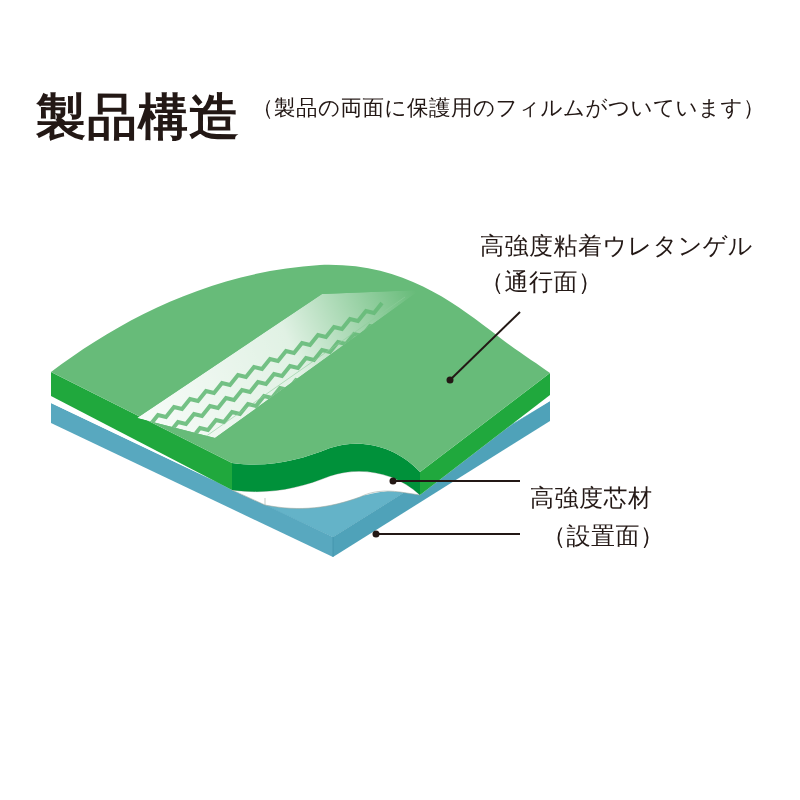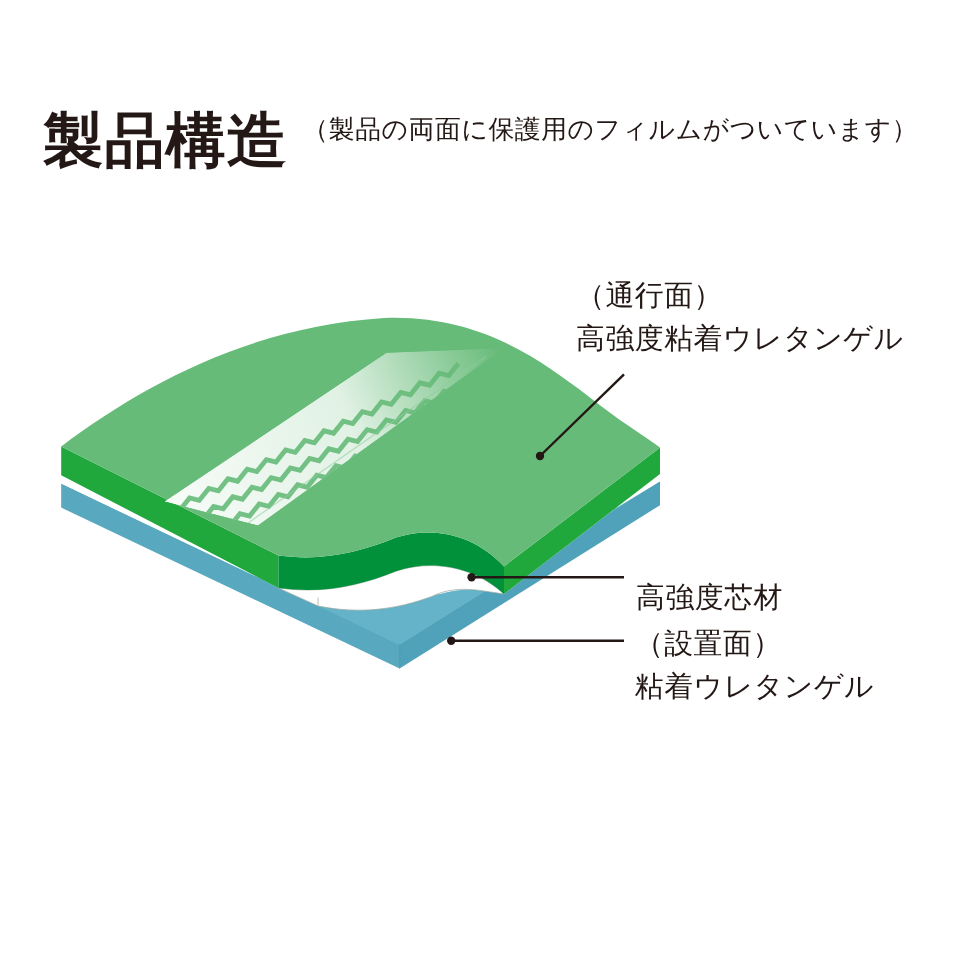--- a/index.html
+++ b/index.html
@@ -3,21 +3,21 @@
 <meta charset="utf-8">
 <style>
   html, body { margin:0; padding:0; background:#ffffff; }
   body { width:800px; height:800px; position:relative; overflow:hidden;
          font-family:"DejaVu Sans", "Liberation Sans", sans-serif; color:#231815; }
   .title { position:absolute; left:36px; top:84px; font-size:50px; font-weight:bold; letter-spacing:1px; white-space:nowrap; }
   .subtitle { position:absolute; left:222px; top:93px; font-size:21.5px; letter-spacing:0.5px; white-space:nowrap; color:#231815;margin-left:30px; }
   .label { position:absolute; font-size:24px; line-height:36px; white-space:nowrap; color:#231815; letter-spacing:0.5px; }
   #label-top { left:480px; top:228px; }
   #label-core { left:530px; top:480px; }
-  #label-bottom { left:529px; top:518px; }
+  #label-bottom { left:542px; top:518px; }
   svg.diagram { position:absolute; left:0; top:0; }
 </style>
 </head>
 <body>
 
 <div class="title">製品構造</div>
 <div class="subtitle">（製品の両面に保護用のフィルムがついています）</div>
 
 <svg class="diagram" width="800" height="800" viewBox="0 0 800 800">
   <defs>
@@ -81,22 +81,21 @@
     <line x1="393" y1="481" x2="520" y2="481" stroke="#231815" stroke-width="2"></line>
     <circle cx="393" cy="481" r="3.5" fill="#231815"></circle>
   </g>
   <g>
     <line x1="376" y1="534" x2="520" y2="534" stroke="#231815" stroke-width="2"></line>
     <circle cx="376" cy="534" r="3.5" fill="#231815"></circle>
   </g>
 </svg>
 
 <div class="label" id="label-top">
+  <div>高強度粘着ウレタンゲル</div>
   <div>（通行面）</div>
-  <div>高強度粘着ウレタンゲル</div>
 </div>
 <div class="label" id="label-core">
   <div>高強度芯材</div>
 </div>
 <div class="label" id="label-bottom">
   <div>（設置面）</div>
-  <div>粘着ウレタンゲル</div>
 </div>
 
 </body></html>

